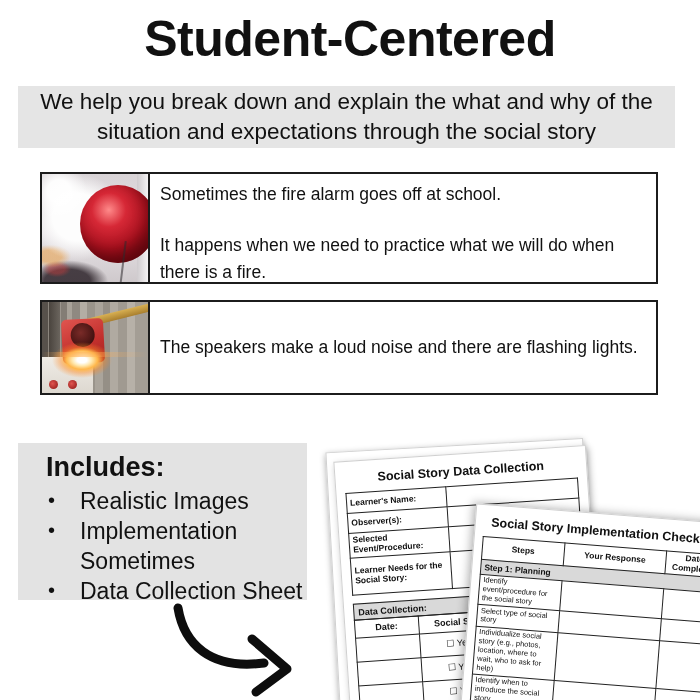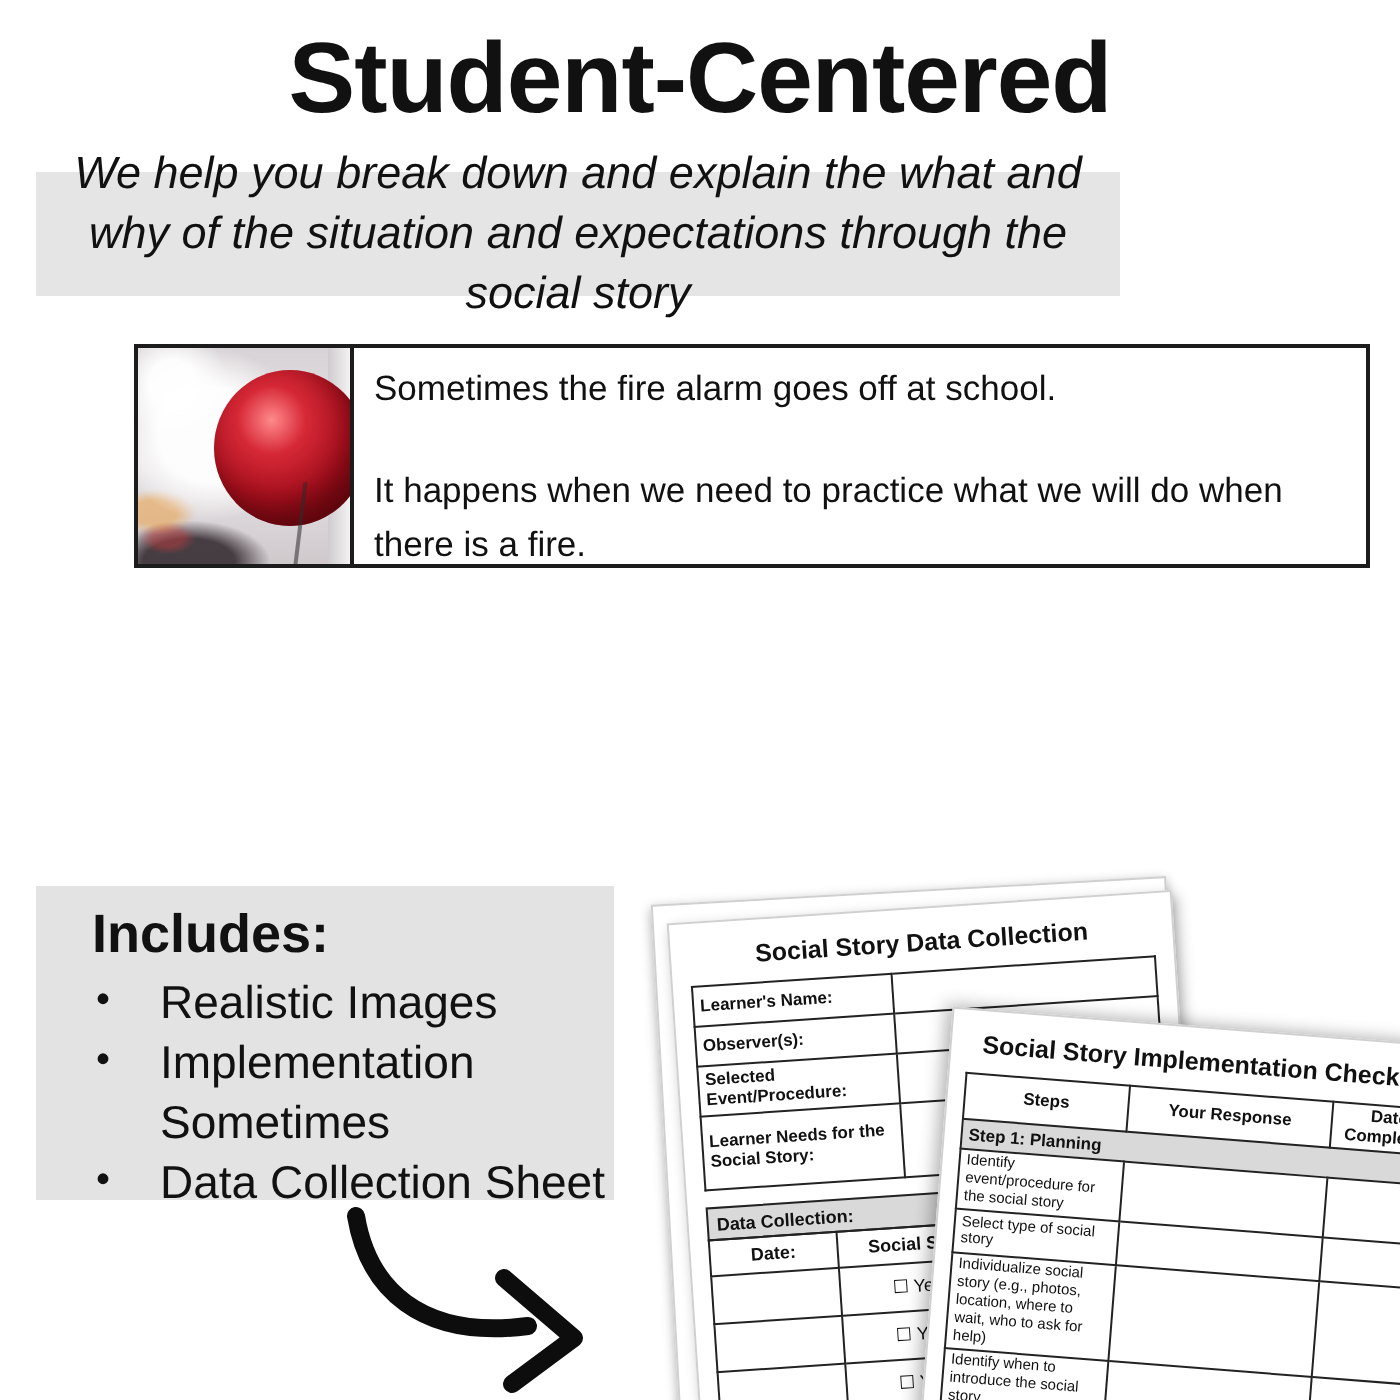--- a/index.html
+++ b/index.html
@@ -7,27 +7,27 @@
     --text:#111111; --arrow:#0d0d0d;
   }
   html,body{margin:0;padding:0;}
   body{width:700px;height:700px;overflow:hidden;background:#fff;
        font-family:"Liberation Sans","DejaVu Sans",sans-serif;color:var(--text);}
   .canvas{position:relative;width:700px;height:700px;overflow:hidden;}
 
   
   .title{position:absolute;top:10px;left:0;width:100%;text-align:center;
          font-size:50px;font-weight:800;letter-spacing:-.5px;}
-  .banner{position:absolute;left:18px;top:86px;width:542px;height:62px;
+  .banner{position:absolute;left:18px;top:86px;width:657px;height:62px;
           background:var(--banner-bg);display:flex;align-items:center;justify-content:center;
-          text-align:center;font-size:22.5px;line-height:1.32;box-sizing:border-box;padding:0 14px;font-style:italic;}
+          text-align:center;font-size:22.5px;line-height:1.32;box-sizing:border-box;padding:0 14px;}
 
   
   .story-box{position:absolute;left:40px;width:618px;display:flex;background:#fff;
-             border:2px solid #1c1c1c;box-sizing:border-box;margin-left:27px;}
+             border:2px solid #1c1c1c;box-sizing:border-box;}
   .box1{top:172px;height:112px;}
   .box2{top:300px;height:95px;}
   .photo{flex:0 0 106px;position:relative;overflow:hidden;border-right:2px solid #1c1c1c;}
   .story-text{flex:1;padding:7px 10px;font-size:17.5px;line-height:1.5;}
   .story-text p{margin:0;}
   .story-text p + p{margin-top:25px;}
   .box2 .story-text{display:flex;align-items:center;padding-top:0;padding-bottom:0;}
 
   
   .photo1{background:
@@ -125,20 +125,36 @@
       <div class="wall-strip"></div>
       <div class="dome"></div>
       <div class="rod"></div>
     </div>
     <div class="story-text">
       <p>Sometimes the fire alarm goes off at school.</p>
       <p>It happens when we need to practice what we will do when there is a fire.</p>
     </div>
   </div>
 
+  <div class="story-box box2">
+    <div class="photo photo2">
+      <div class="pipe-y"></div>
+      <div class="post2"></div>
+      <div class="wall2">
+        <div class="valve v1"></div>
+        <div class="valve v2"></div>
+      </div>
+      <div class="alarm2"></div>
+      <div class="glow2"></div>
+      <div class="flare2"></div>
+    </div>
+    <div class="story-text">
+      <p>The speakers make a loud noise and there are flashing lights.</p>
+    </div>
+  </div>
 
   <div class="includes">
     <div class="inc-title">Includes:</div>
     <ul id="includes-list">
         <li><span class="bullet">•</span><span>Realistic Images</span></li>
         <li><span class="bullet">•</span><span>Implementation Sometimes</span></li>
         <li><span class="bullet">•</span><span>Data Collection Sheet</span></li>
       </ul>
   </div>
 

